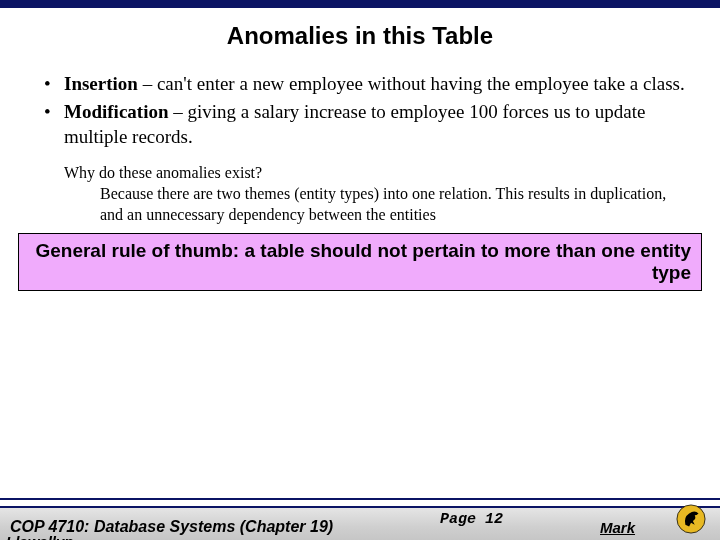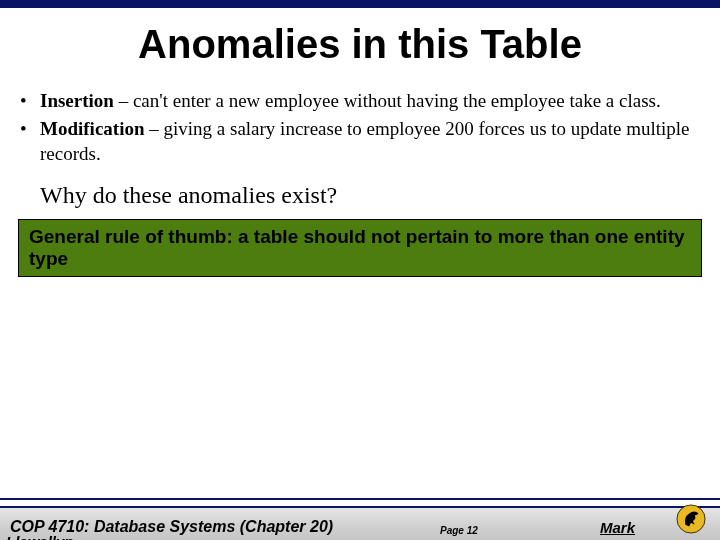--- a/index.html
+++ b/index.html
@@ -12,27 +12,27 @@
     overflow: hidden;
   }
   .topbar {
     width: 100%;
     height: 8px;
     background: #0b1464;
   }
   .title {
     text-align: center;
     font-family: Arial, Helvetica, sans-serif;
-    font-size: 40px;
+    font-size: 24px;
     color: #000;
     margin-top: 14px;
     margin-bottom: 22px;
   }
   .content {
-    padding: 0 28px 0 20px;
+    padding: 0 28px 0 44px;
   }
   ul.bullets {
     list-style: none;
   }
   ul.bullets > li {
     position: relative;
     padding-left: 20px;
     font-size: 19px;
     line-height: 1.28;
     color: #000;
@@ -42,32 +42,32 @@
     content: "•";
     position: absolute;
     left: 0;
     top: 0;
     color: #000;
   }
   .bold { font-weight: bold; }
   .why {
     margin-top: 14px;
     padding-left: 20px;
-    font-size: 24px;
+    font-size: 16px;
     line-height: 1.3;
   }
   .why .because {
     padding-left: 36px;
   }
   .rule-box {
     margin: 8px 18px 0 18px;
     border: 1px solid #000;
-    background: #4d7c0f;
+    background: #f0abfc;
     padding: 6px 10px;
-    text-align: left;
+    text-align: right;
     font-family: Arial, Helvetica, sans-serif;
     font-size: 19px;
     font-weight: bold;
   }
   .footer {
     position: absolute;
     bottom: 0;
     left: 0;
     width: 100%;
     height: 42px;
@@ -92,23 +92,23 @@
     bottom: 4px;
     font-family: Arial, Helvetica, sans-serif;
     font-size: 16px;
     font-weight: bold;
     font-style: italic;
     color: #000;
   }
   .footer-page {
     position: absolute;
     left: 440px;
-    bottom: 4px;
-    font-family: Liberation Sans, sans-serif;
-    font-size: 10px;
+    bottom: 12px;
+    font-family: Liberation Mono, monospace;
+    font-size: 15px;
     font-weight: bold;
     font-style: italic;
   }
   .footer-author {
     position: absolute;
     left: 600px;
     bottom: 4px;
     font-family: Arial, Helvetica, sans-serif;
     font-size: 15px;
     font-weight: bold;
@@ -139,35 +139,36 @@
 <div class="topbar"></div>
 
 <h1 class="title">Anomalies in this Table</h1>
 
 <div class="content">
   <ul class="bullets">
     <li>
       <span class="bold">Insertion</span><span> – can't enter a new employee without having the employee take a class.</span>
     </li>
     <li>
-      <span class="bold">Modification</span><span> – giving a salary increase to employee 200 forces us to update multiple records.</span>
+      <span class="bold">Modification</span><span> – giving a salary increase to employee 100 forces us to update multiple records.</span>
     </li>
   </ul>
 
   <div class="why">
     <div>Why do these anomalies exist?</div>
+    <div class="because">Because there are two themes (entity types) into one relation. This results in duplication, and an unnecessary dependency between the entities</div>
   </div>
 </div>
 
 <div class="rule-box">General rule of thumb: a table should not pertain to more than one entity type</div>
 
 <div class="footer">
   <div class="footer-hline"></div>
   <div class="footer-bg"></div>
-  <div class="footer-text">COP 4710: Database Systems  (Chapter 20)</div>
+  <div class="footer-text">COP 4710: Database Systems  (Chapter 19)</div>
   <div class="footer-page">Page 12</div>
   <div class="footer-author">Mark</div>
   <svg class="logo" viewBox="0 0 32 32">
     <circle cx="16" cy="16" r="15" fill="#e8b923" stroke="#000" stroke-width="0.8"></circle>
     <path d="M10 22 Q8 14 14 10 Q20 6 24 10 Q22 12 20 12 Q22 16 18 18 L20 22 L16 20 L14 24 Z" fill="#000"></path>
   </svg>
   <div class="partial">Llewellyn</div>
 </div>
 
 </body></html>

